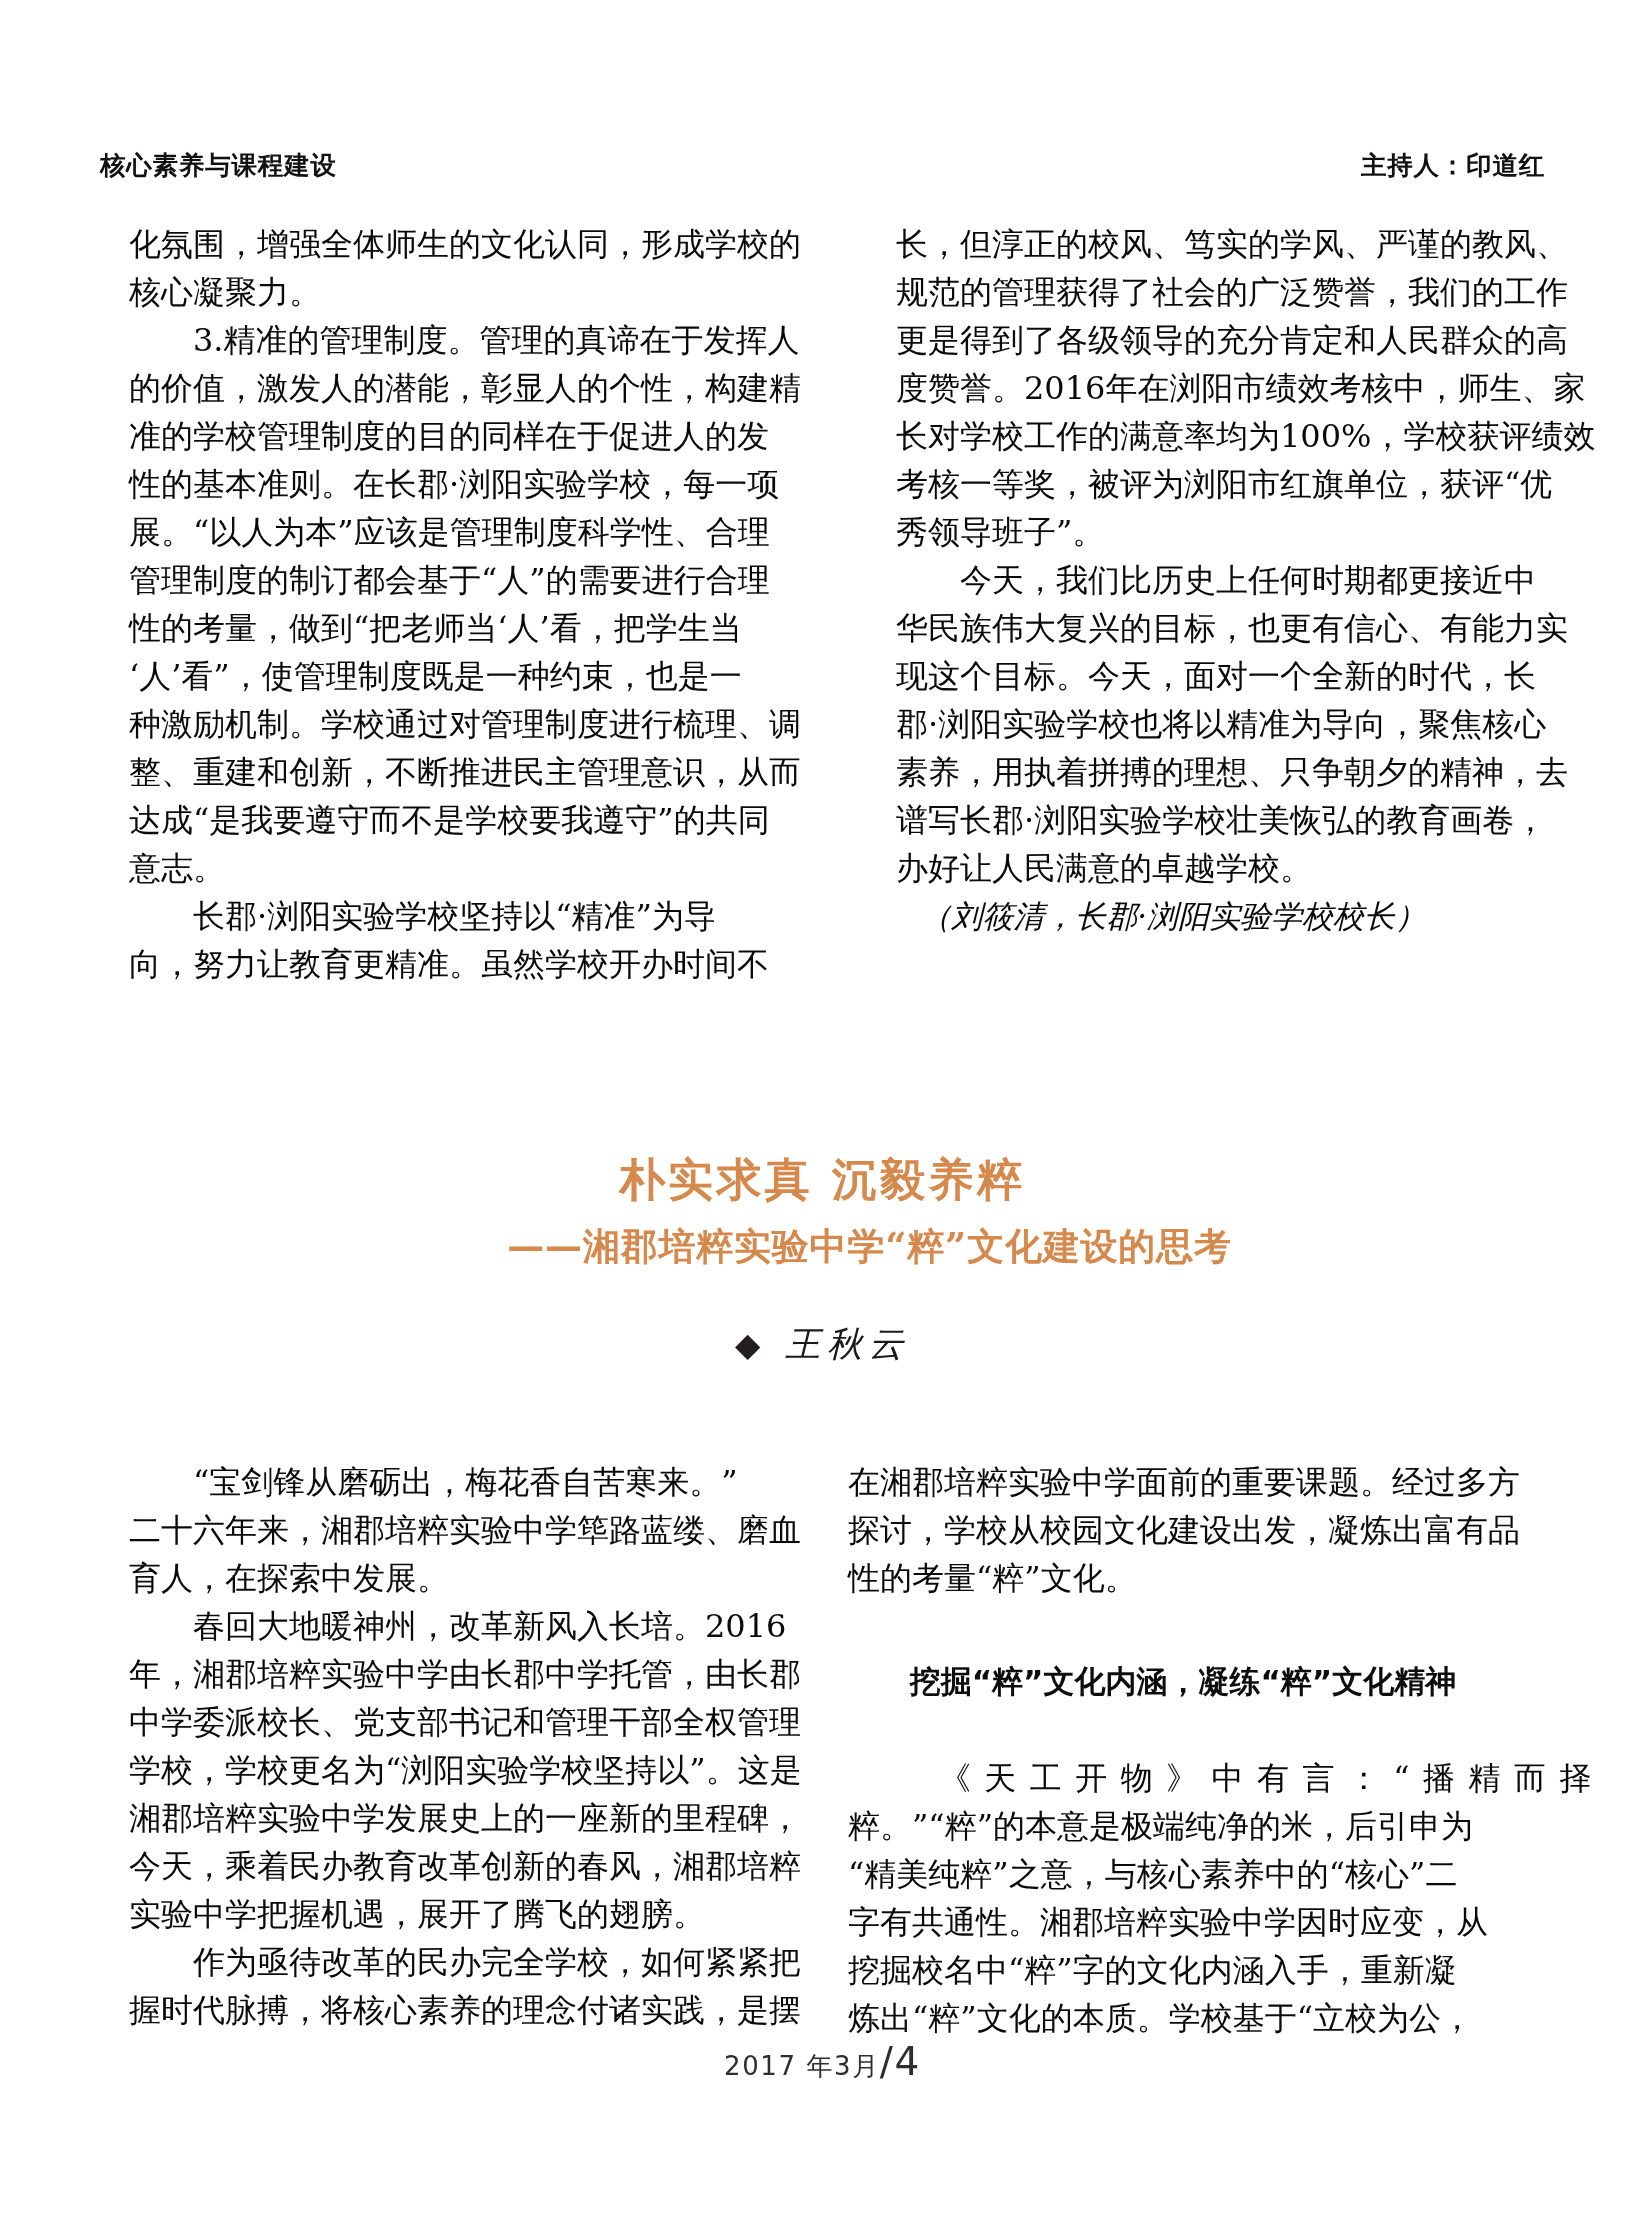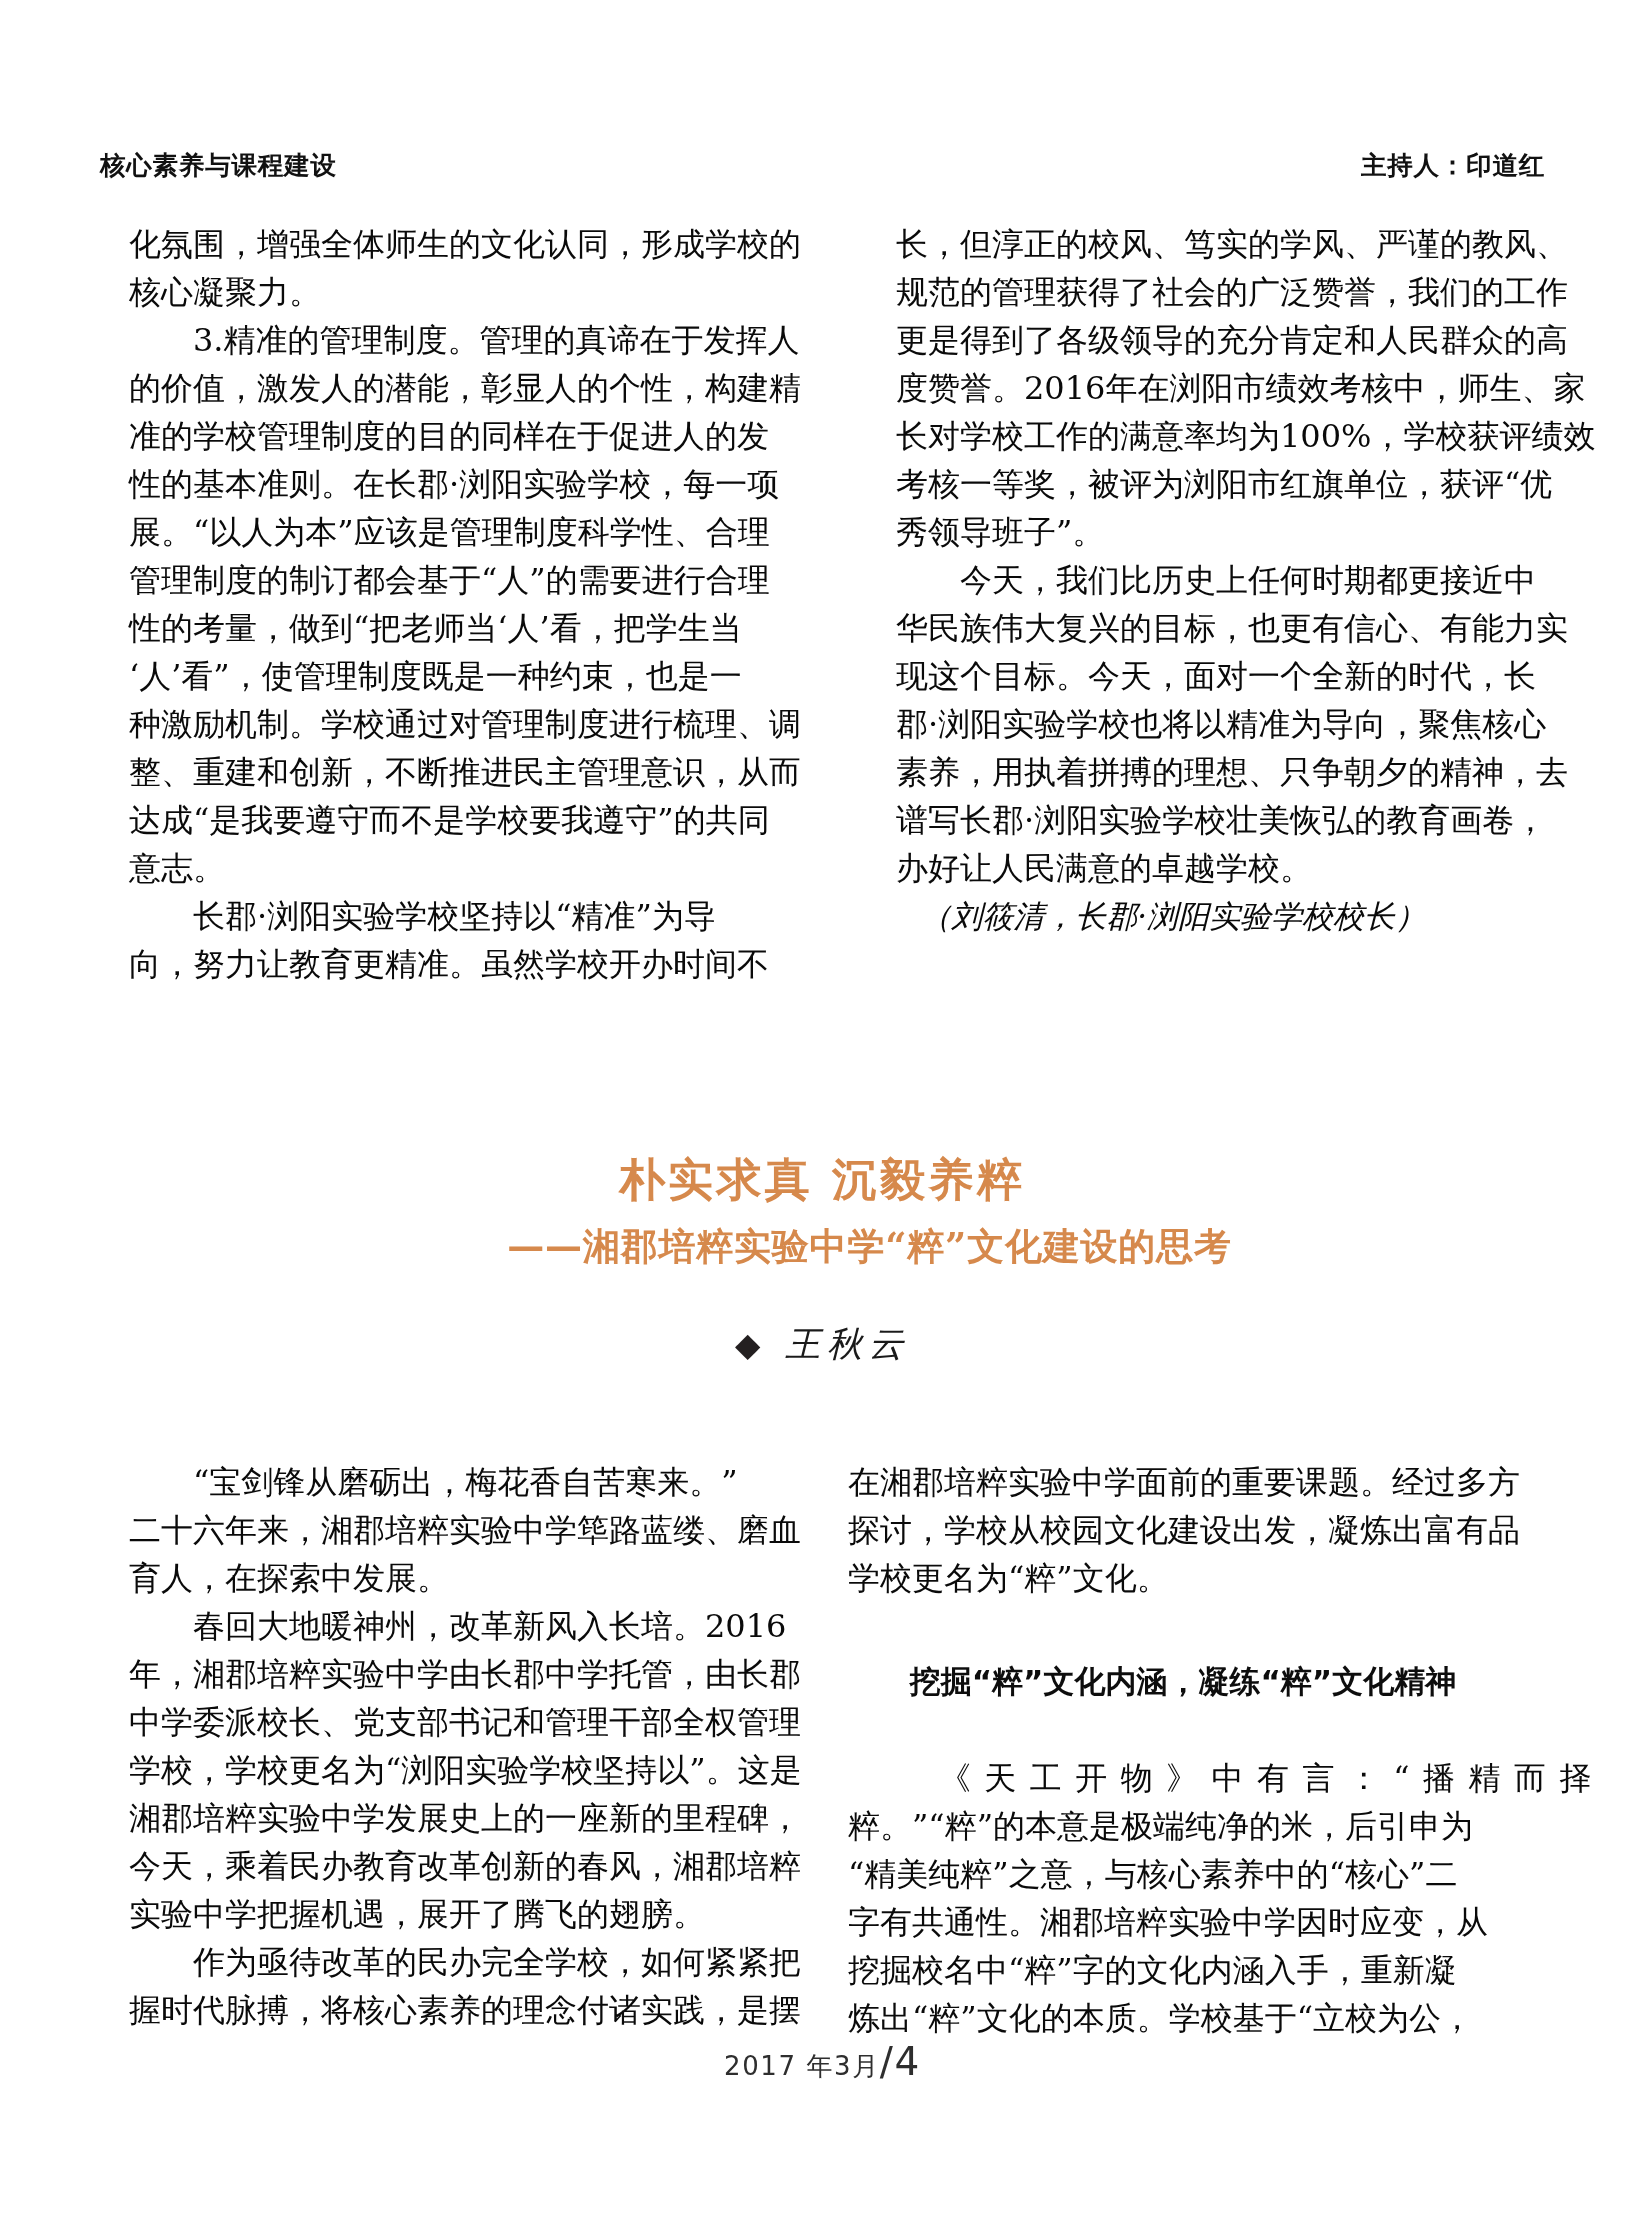--- a/index.html
+++ b/index.html
@@ -136,21 +136,21 @@
       <div class="line">湘郡培粹实验中学发展史上的一座新的里程碑，</div>
       <div class="line">今天，乘着民办教育改革创新的春风，湘郡培粹</div>
       <div class="line">实验中学把握机遇，展开了腾飞的翅膀。</div>
       <div class="line">　　作为亟待改革的民办完全学校，如何紧紧把</div>
       <div class="line">握时代脉搏，将核心素养的理念付诸实践，是摆</div>
     </div>
   <div class="col col-br">
     <div>
         <div class="line">在湘郡培粹实验中学面前的重要课题。经过多方</div>
         <div class="line">探讨，学校从校园文化建设出发，凝炼出富有品</div>
-        <div class="line">学校更名为“粹”文化。</div>
+        <div class="line">性的考量“粹”文化。</div>
       </div>
     <div class="section-heading">挖掘“粹”文化内涵，凝练“粹”文化精神</div>
     <div>
         <div class="line spaced">　　《天工开物》中有言：“播精而择</div>
         <div class="line">粹。”“粹”的本意是极端纯净的米，后引申为</div>
         <div class="line">“精美纯粹”之意，与核心素养中的“核心”二</div>
         <div class="line">字有共通性。湘郡培粹实验中学因时应变，从</div>
         <div class="line">挖掘校名中“粹”字的文化内涵入手，重新凝</div>
         <div class="line">炼出“粹”文化的本质。学校基于“立校为公，</div>
       </div>

